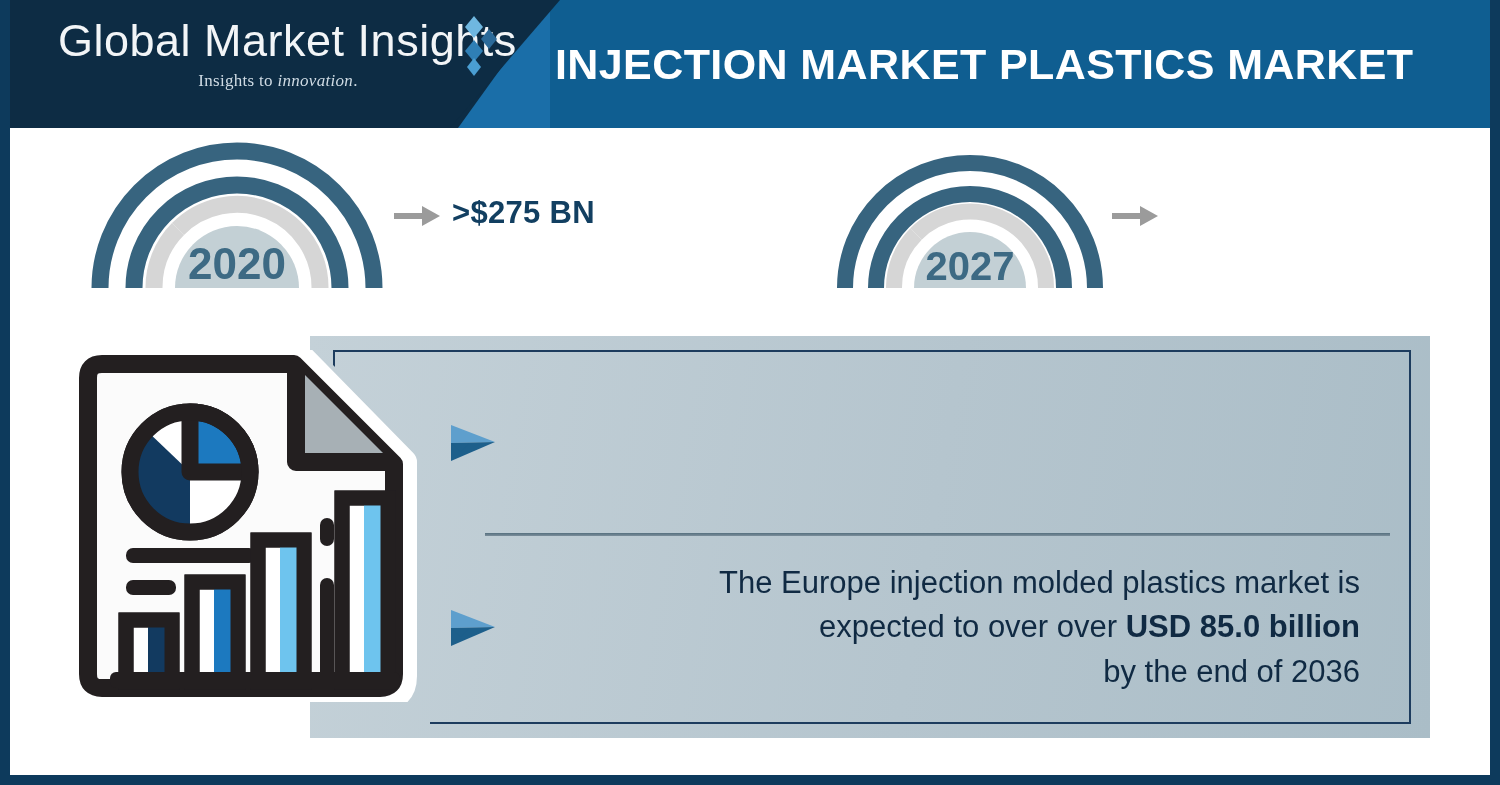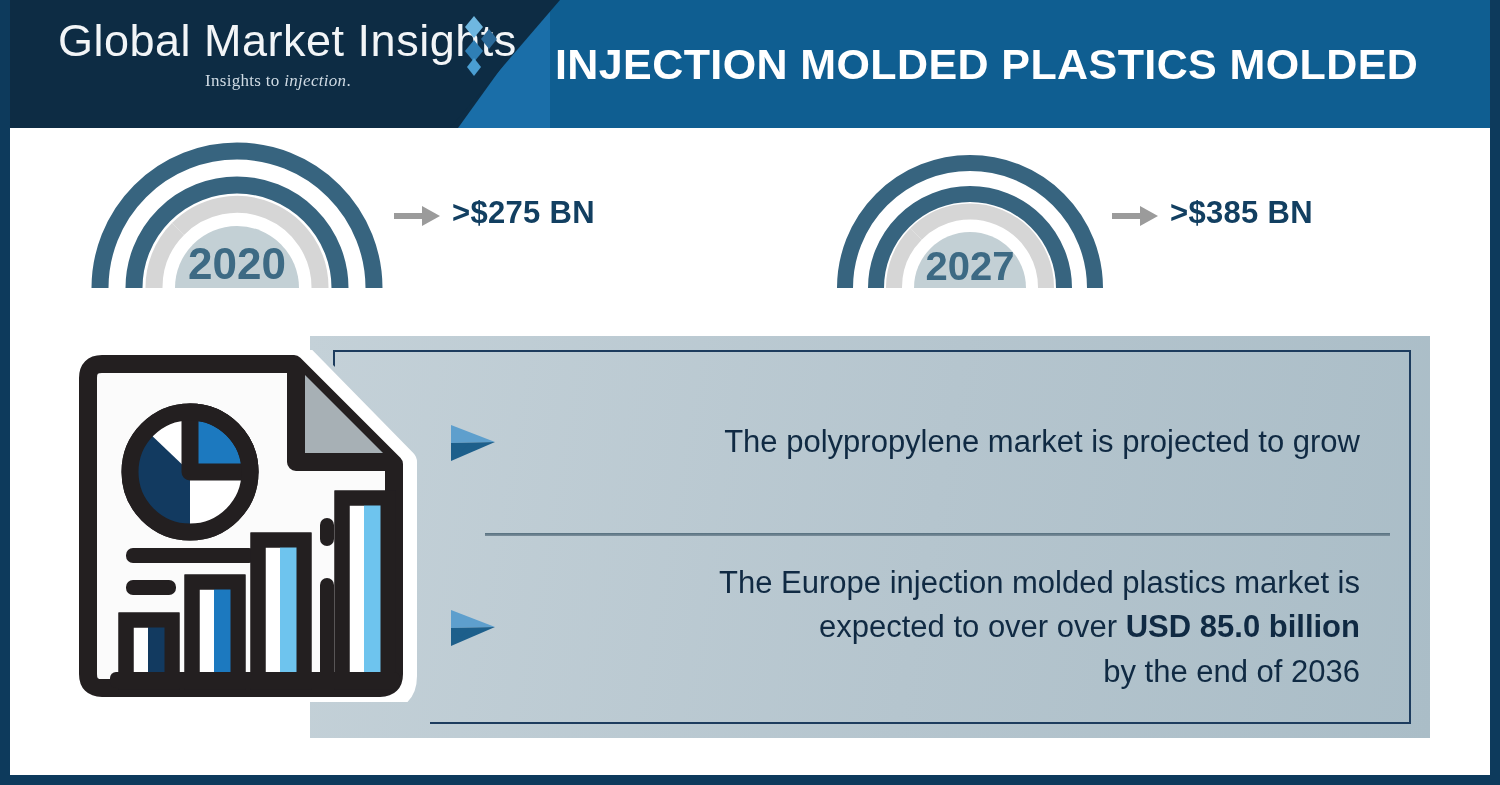--- a/index.html
+++ b/index.html
@@ -197,31 +197,31 @@
 <div id="infographic">
   <div class="frame-inner"></div>
 
   <div class="header">
     <div class="header-dark"></div>
     <div class="header-diag2"></div>
     <div class="header-diag"></div>
 
     <div class="logo-wrap">
       <div class="logo-name">Global Market Insights</div>
-      <div class="logo-tag"><span>Insights to </span><i>injection</i><span>.</span></div>
+      <div class="logo-tag"><span>Insights to </span><i>innovation</i><span>.</span></div>
     </div>
 
     <svg class="diamonds" viewBox="0 0 40 62">
       <polygon points="16,0 25,11 16,22 7,11" fill="#6fb7e0"></polygon>
       <polygon points="31,13 39,23 31,33 23,23" fill="#2b6a99"></polygon>
       <polygon points="16,24 25,35 16,46 7,35" fill="#2f7fb5"></polygon>
       <polygon points="16,42 23,51 16,60 9,51" fill="#4a9ed2"></polygon>
     </svg>
 
-    <div class="header-title">INJECTION MOLDED PLASTICS MOLDED</div>
+    <div class="header-title">INJECTION MARKET PLASTICS MARKET</div>
   </div>
 
   <div class="body-area">
 
     <div class="gauges">
 
       <div class="gauge-block g1">
         <svg class="gauge-svg" width="310" height="160" viewBox="0 0 310 160">
 
           <path d="M 72 152 A 83 83 0 0 1 96 93" fill="none" stroke="#d6d6d6" stroke-width="17"></path>
@@ -247,39 +247,37 @@
           <path d="M 86 98 A 76 76 0 0 1 216 152" fill="none" stroke="#d6d6d6" stroke-width="16"></path>
           <path d="M 15 152 A 125 125 0 0 1 265 152" fill="none" stroke="#37647f" stroke-width="16"></path>
           <path d="M 84 152 A 56 56 0 0 1 196 152 Z" fill="#c3d0d5"></path>
           <path d="M 46 152 A 94 94 0 0 1 234 152" fill="none" stroke="#37647f" stroke-width="16"></path>
           <text x="140" y="144" text-anchor="middle" font-family="Liberation Sans, sans-serif" font-size="40" font-weight="bold" fill="#3d6a84">2027</text>
         </svg>
         <svg class="gauge-arrow" width="48" height="26" viewBox="0 0 48 26">
           <rect x="0" y="10" width="30" height="6" fill="#9b9b9b"></rect>
           <polygon points="28,3 46,13 28,23" fill="#9b9b9b"></polygon>
         </svg>
-        <div class="gauge-value">&gt;$385 BN</div>
       </div>
     </div>
 
     <div class="panel-shadow"></div>
     <div class="panel-border"></div>
 
     <div class="panel-content">
 
       <div class="bullet-row b1">
         <div class="bullet-arrow">
           <svg width="50" height="44" viewBox="0 0 50 44">
             <polygon points="2,4 46,21 2,22" fill="#5e9fcd"></polygon>
             <polygon points="2,22 46,21 2,40" fill="#1d5f8b"></polygon>
             <polygon points="2,22 20,22 12,31" fill="#1d5f8b"></polygon>
           </svg>
         </div>
         <div class="bullet-text">
-          <div>The polypropylene market is projected to grow</div>
         </div>
       </div>
 
       <div class="panel-divider"></div>
 
       <div class="bullet-row b2">
         <div class="bullet-arrow">
           <svg width="50" height="44" viewBox="0 0 50 44">
             <polygon points="2,4 46,21 2,22" fill="#5e9fcd"></polygon>
             <polygon points="2,22 46,21 2,40" fill="#1d5f8b"></polygon>

